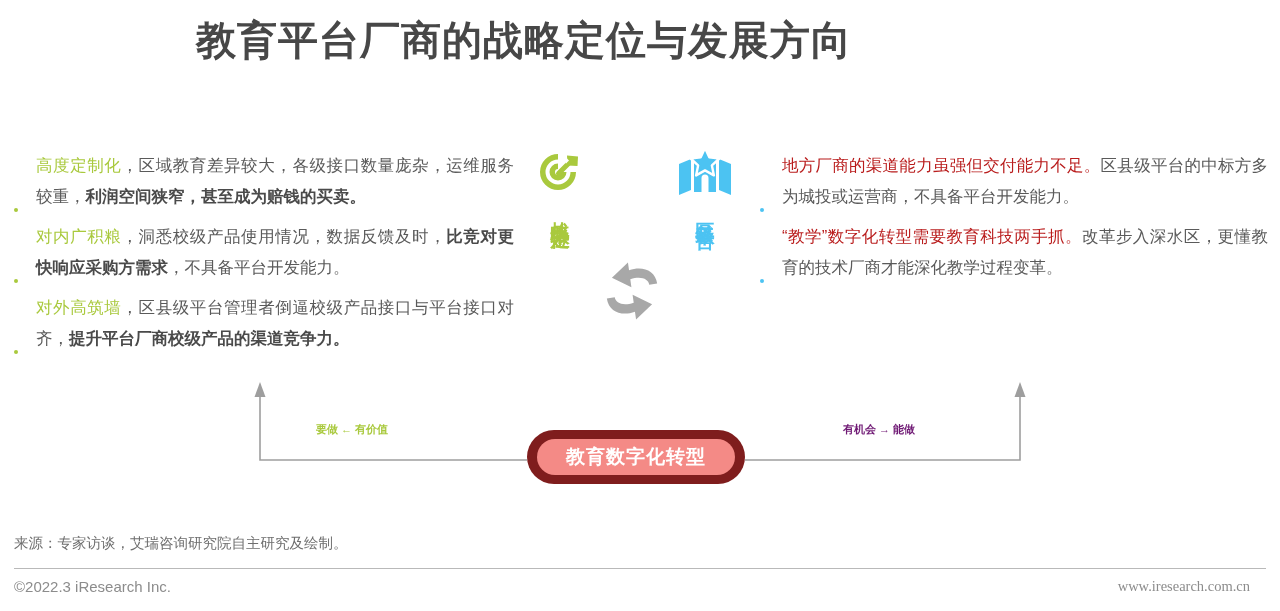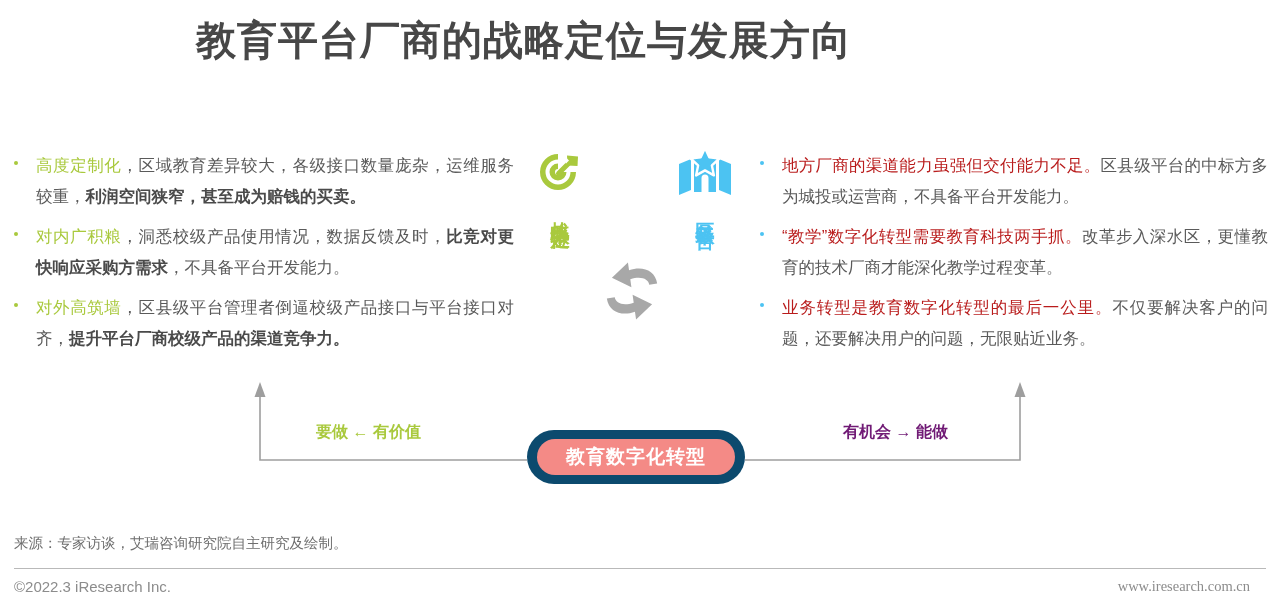--- a/index.html
+++ b/index.html
@@ -34,21 +34,21 @@
   
   .col {
     position: absolute;
     top: 150px;
   }
   .col-left  { left: 14px;  width: 500px; }
   .col-right { left: 760px; width: 508px; }
 
   .bullet-row {
     display: flex;
-    align-items: flex-start;
+    align-items: flex-end;
     margin-bottom: 9px;
   }
   .bullet-dot {
     flex: 0 0 auto;
     width: 22px;
     padding-top: 10px;
     font-size: 15px;
     line-height: 0;
     text-align: left;
   }
@@ -121,35 +121,35 @@
   
   .connector-layer {
     position: absolute;
     left: 0;
     top: 380px;
     width: 1280px;
     height: 110px;
   }
   .conn-label {
     position: absolute;
-    font-size: 16px;
+    font-size: 11px;
     font-weight: bold;
     white-space: nowrap;
   }
   .conn-label.left  { left: 316px; top: 42px; color: #a9c93d; }
   .conn-label.right { left: 843px; top: 42px; color: #701a75; }
 
   
   .pill-wrap {
     position: absolute;
     left: 527px;
     top: 430px;
     width: 218px;
     height: 54px;
-    background: #0c4a6e;
+    background: #7f1d1d;
     border-radius: 27px;
     display: flex;
     align-items: center;
     justify-content: center;
   }
   .pill {
     width: 198px;
     height: 36px;
     background: #f48a86;
     border-radius: 18px;
@@ -223,24 +223,20 @@
   <div class="bullet-row">
     <span class="bullet-dot"><i></i></span>
     <span class="bullet-text"><span class="hl-blue">地方厂商的渠道能力虽强但交付能力不足。</span><span>区县级平台的中标方多为城投或运营商，不具备平台开发能力。</span></span>
   </div>
 
   <div class="bullet-row">
     <span class="bullet-dot"><i></i></span>
     <span class="bullet-text"><span class="hl-blue">“教学”数字化转型需要教育科技两手抓。</span><span>改革步入深水区，更懂教育的技术厂商才能深化教学过程变革。</span></span>
   </div>
 
-  <div class="bullet-row">
-    <span class="bullet-dot"><i></i></span>
-    <span class="bullet-text"><span class="hl-blue">业务转型是教育数字化转型的最后一公里。</span><span>不仅要解决客户的问题，还要解决用户的问题，无限贴近业务。</span></span>
-  </div>
 
 </div>
 
 <div class="center-block">
 
   <div class="center-col strategy">
     <div class="center-icon">
       <svg width="52" height="52" viewBox="0 0 52 52" aria-hidden="true">
         <path d="M24 6 A18 18 0 1 0 42 24 L36.5 24 A12.5 12.5 0 1 1 24 11.5 Z" fill="#a9c93d"></path>
         <path d="M24 15.5 A8.5 8.5 0 1 0 32.5 24 L27 24 A3 3 0 1 1 24 21 Z" fill="#a9c93d"></path>

